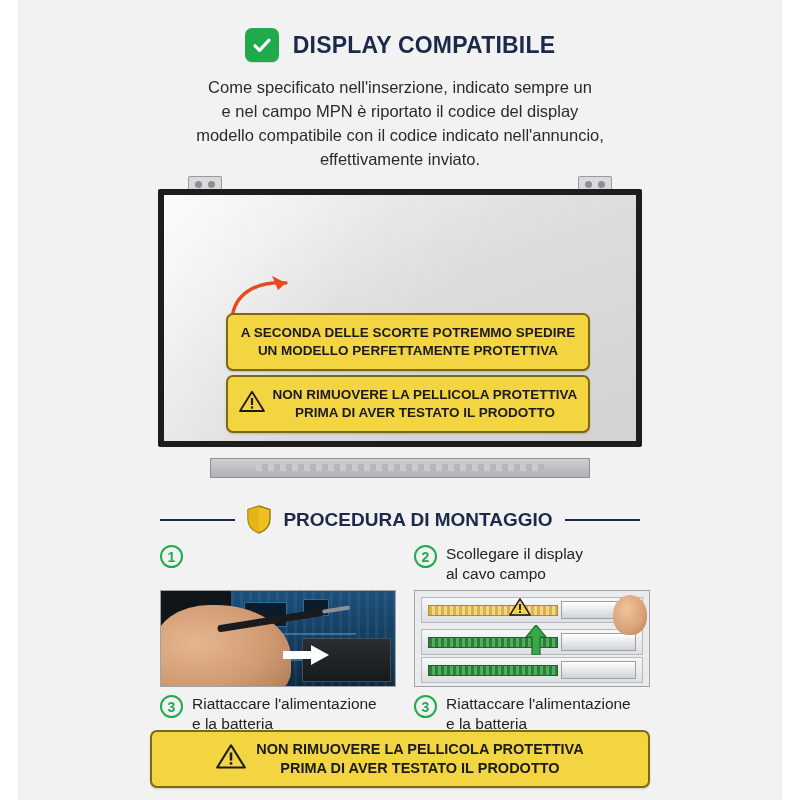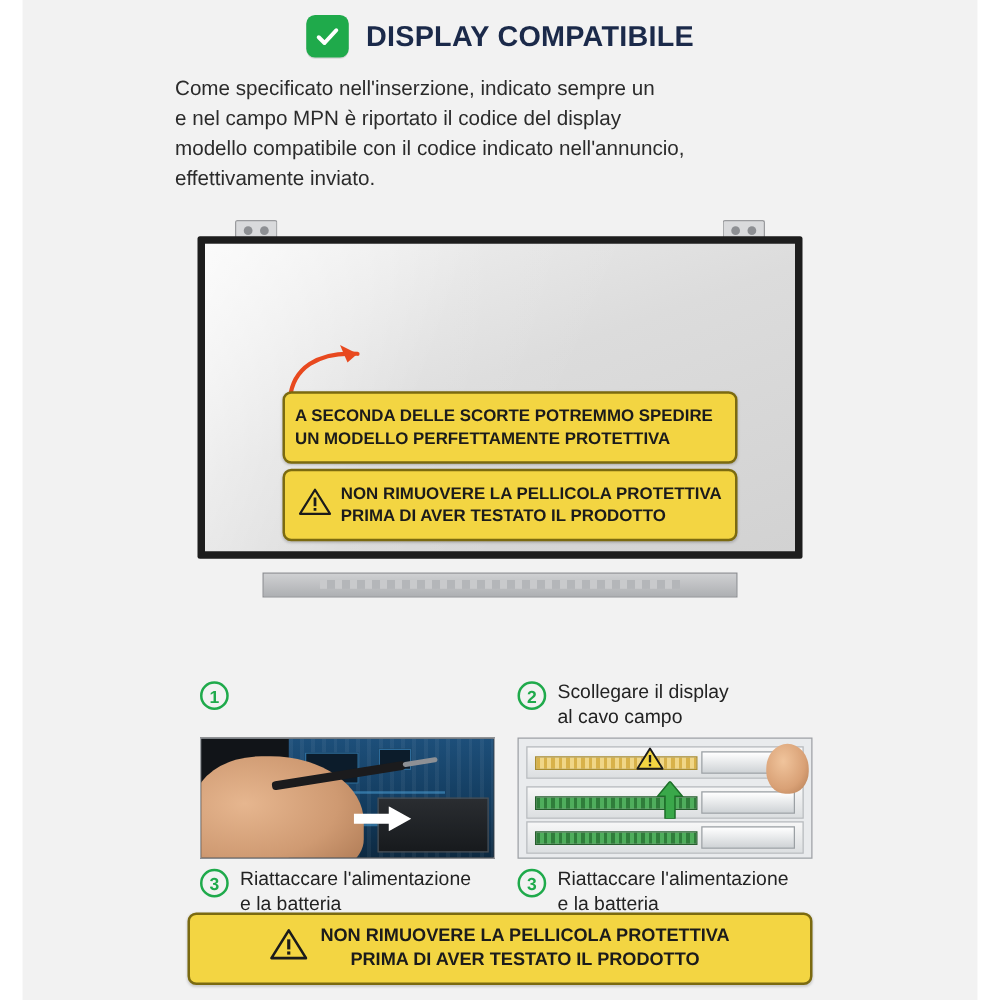--- a/index.html
+++ b/index.html
@@ -19,21 +19,22 @@
     position: absolute; top: 0; bottom: 0; width: 18px;
     background: #ffffff;
   }
   .left-strip { left: 0; }
   .right-strip { right: 0; }
 
   
   .header {
     position: absolute;
     left: 18px; right: 18px; top: 0;
-    padding-top: 12px;
+    padding-top: 28px;
+    text-align: center;
   }
   .title-row {
     display: flex; align-items: center; justify-content: center;
     gap: 14px;
   }
   .check-badge {
     width: 34px; height: 34px;
     border-radius: 7px;
     background: #1faa4b;
     display: flex; align-items: center; justify-content: center;
@@ -110,20 +111,21 @@
   .callout {
     position: absolute;
     left: 62px; right: 46px;
     background: #f3d542;
     border: 2px solid #7b6a10;
     border-radius: 7px;
     color: #1b1b1b;
     font-weight: bold;
     font-size: 13.5px;
     line-height: 1.32;
+    text-align: center;
     padding: 9px 8px;
     box-shadow: 0 1px 2px rgba(0,0,0,.18);
   }
   .callout.one { top: 118px; }
   .callout.two { top: 180px; display: flex; align-items: center; justify-content: center; gap: 8px; }
   .callout .warn-ico { flex: 0 0 auto; }
   .panel-foot {
     position: absolute;
     left: 60px; right: 60px; top: 282px;
     height: 20px;
@@ -341,20 +343,31 @@
             <span style="display:block">NON RIMUOVERE LA PELLICOLA PROTETTIVA</span>
             <span style="display:block">PRIMA DI AVER TESTATO IL PRODOTTO</span>
           </span>
         </div>
       </div>
     </div>
 
     <div class="panel-foot"></div>
   </div>
 
+  <div class="section-head">
+    <span class="rule"></span>
+    <span class="shield">
+      <svg width="24" height="29" viewBox="0 0 24 29" aria-hidden="true">
+        <path d="M12 1 L23 4.5 V14 C23 21.5 17.5 26 12 28 C6.5 26 1 21.5 1 14 V4.5 Z" fill="#f0c020" stroke="#9a7c0b" stroke-width="1.4"></path>
+        <path d="M12 1 L12 28 C6.5 26 1 21.5 1 14 V4.5 Z" fill="#e0ad13" opacity=".65"></path>
+      </svg>
+    </span>
+    <span class="section-title">PROCEDURA DI MONTAGGIO</span>
+    <span class="rule"></span>
+  </div>
 
   <div class="steps">
     <div class="step">
       <span class="num">1</span>
     </div>
     <div class="step">
       <span class="num">2</span>
       <span class="step-text">
         <span style="display:block">Scollegare il display</span>
         <span style="display:block">al cavo campo</span>

